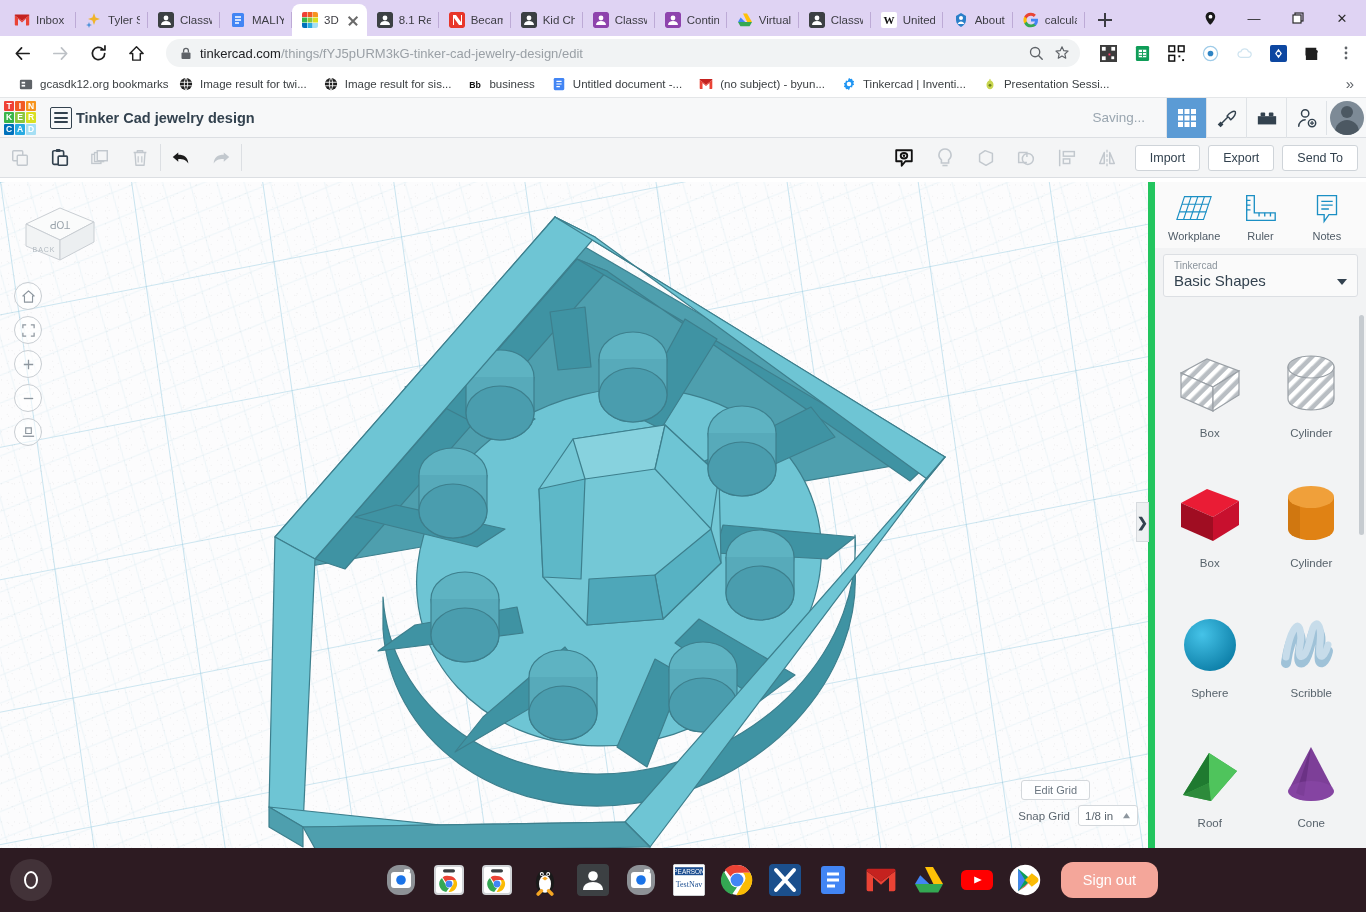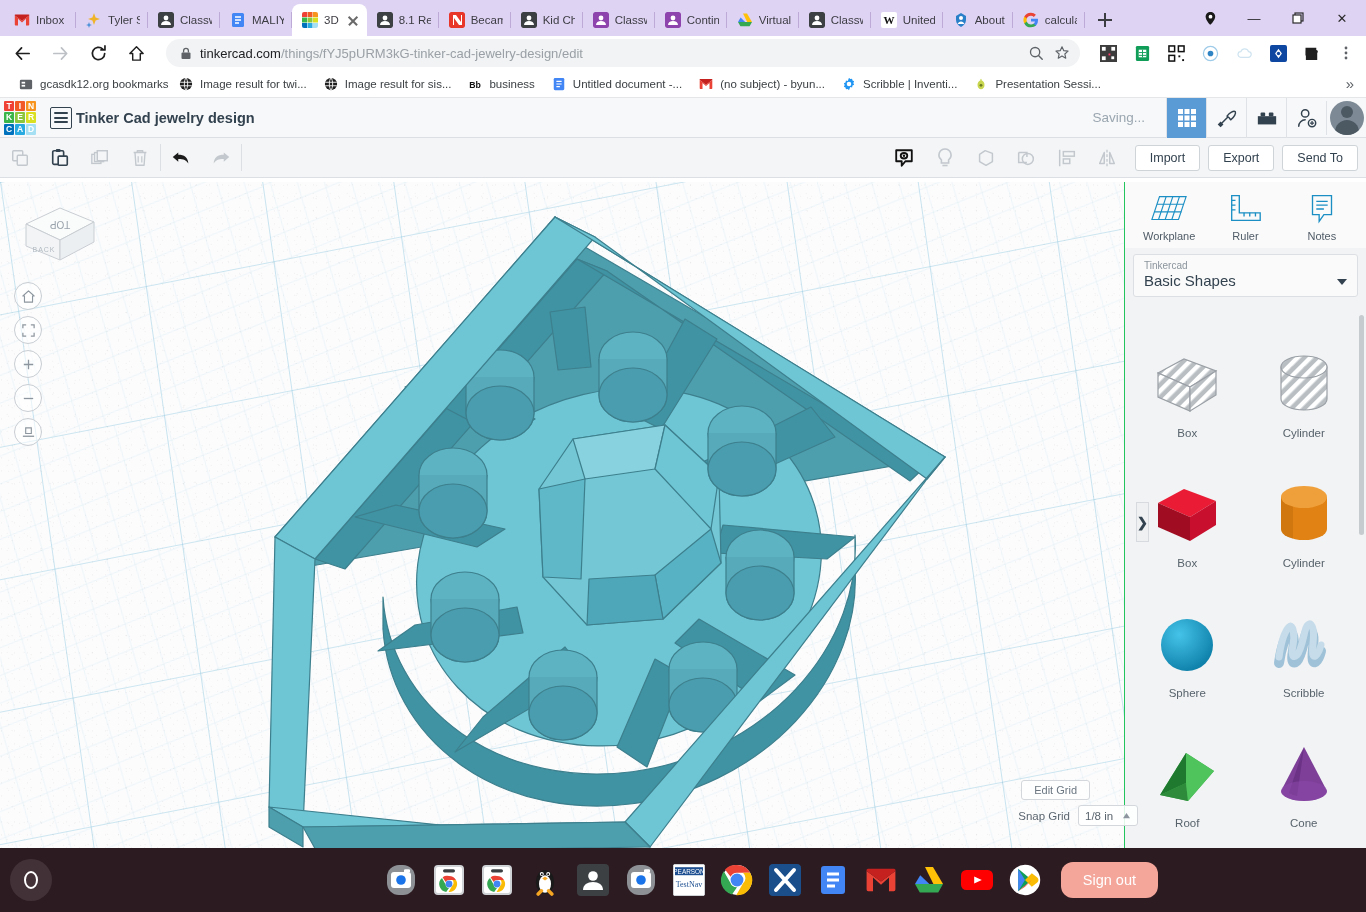--- a/index.html
+++ b/index.html
@@ -258,22 +258,22 @@
     border: 1px solid #d4d8dc; border-radius: 3px;
     background: rgba(255,255,255,.85);
     font-size: 11.5px; color: #5c666f;
     display: flex; align-items: center;
     justify-content: space-between; gap: 8px;
   }
 
   
   .side-panel {
     position: absolute; right: 0; top: 182px;
-    width: 242px; height: 680px;
-    background: #f2f3f4; border-left: 1px solid #22c55e;
+    width: 218px; height: 680px;
+    background: #f2f3f4; border-left: 7px solid #22c55e;
     display: flex; flex-direction: column;
   }
   .panel-tools {
     display: flex; justify-content: space-around;
     padding: 10px 6px 6px; background: #fafafa;
   }
   .ptool {
     display: flex; flex-direction: column; align-items: center;
     gap: 4px; width: 66px;
   }
@@ -698,21 +698,21 @@
         </span>
         <span>(no subject) - byun...</span>
       </div>
       <div class="bm">
         <span class="favicon">
           <svg width="14" height="14" viewBox="0 0 16 16">
             <path d="M8 0.8l1.4 1.6 2.1-.5.5 2.1 1.9.9-1 2 1 2-1.9.9-.5 2.1-2.1-.5L8 15.2l-1.4-1.6-2.1.5-.5-2.1-1.9-.9 1-2-1-2 1.9-.9.5-2.1 2.1.5z" fill="#2196f3"></path>
             <circle cx="8" cy="8" r="2.6" fill="#fff"></circle>
           </svg>
         </span>
-        <span>Scribble | Inventi...</span>
+        <span>Tinkercad | Inventi...</span>
       </div>
       <div class="bm">
         <span class="favicon">
           <svg width="14" height="14" viewBox="0 0 16 16">
             <path d="M8 2c.6 0 .8 1 .6 1.8C10.6 4.4 12 6.6 12 9.2 12 12 10.2 14 8 14s-4-2-4-4.8C4 6.6 5.4 4.4 7.4 3.8 7.2 3 7.4 2 8 2z" fill="#c8d64f"></path>
             <circle cx="8" cy="9.5" r="1.6" fill="#6b7b1f"></circle>
           </svg>
         </span>
         <span>Presentation Sessi...</span>
       </div>

